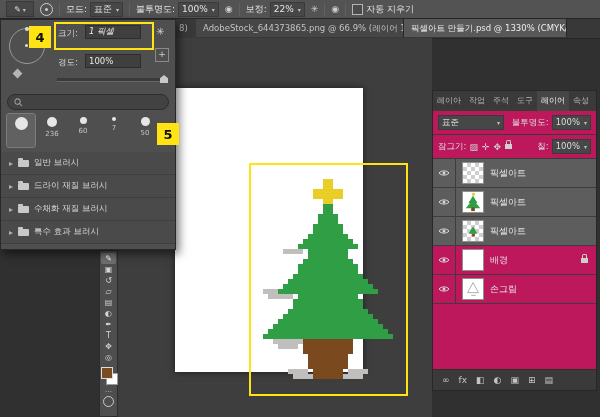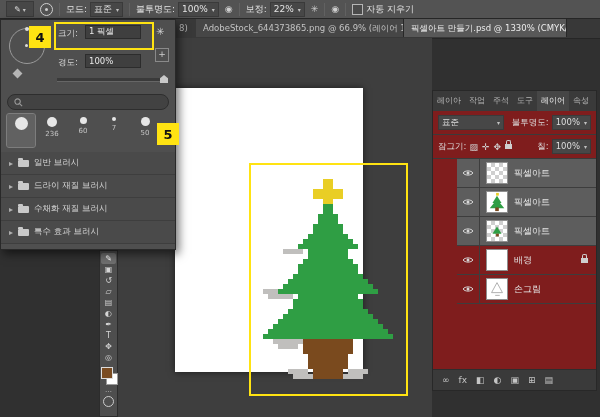--- a/index.html
+++ b/index.html
@@ -78,30 +78,30 @@
               border-bottom:1px solid #3e3e3e;padding-left:8px;box-sizing:border-box;color:#d8d8d8;font-size:8.5px;}
   .caret-r{font-size:8px;color:#b0b0b0;margin-right:3px;}
   .folder-ic{position:relative;width:11px;height:7px;background:#c9c9c9;border-radius:1px;margin:0 5px 0 2px;flex:none;}
   .folder-ic::before{content:"";position:absolute;top:-2px;left:0;width:5px;height:2px;background:#c9c9c9;border-radius:1px 1px 0 0;}
   
   .badge{position:absolute;width:22px;height:22px;background:#ffe312;color:#111;font-weight:bold;
          font-size:13px;display:flex;align-items:center;justify-content:center;z-index:9;}
   #badge4{left:29px;top:26px;}
   #badge5{left:157px;top:123px;}
   
-  .layers-panel{position:absolute;left:432px;top:90px;width:165px;height:301px;background:#7f1d1d;
+  .layers-panel{position:absolute;left:432px;top:90px;width:165px;height:301px;background:#be185d;
                 border:1px solid #282828;box-sizing:border-box;z-index:4;}
   #panel-tabs{height:20px;background:#3a3a3a;display:flex;align-items:stretch;font-size:8px;color:#b5b5b5;overflow:hidden;}
   .ptab{padding:0 4px;line-height:20px;white-space:nowrap;}
   .ptab.active{background:#464646;color:#ededed;}
   .prow{height:24px;display:flex;align-items:center;gap:3px;padding:0 5px;box-sizing:border-box;
         border-bottom:1px solid #3a3a3a;font-size:8.5px;white-space:nowrap;}
   .picon{font-size:9px;color:#cfcfcf;}
   .spacer{flex:1;}
-  .layer-row{height:28px;display:flex;align-items:center;border-bottom:1px solid #3d3d3d;margin-left:24px;}
+  .layer-row{height:28px;display:flex;align-items:center;border-bottom:1px solid #3d3d3d;}
   .layer-row.selected{background:#5d5d5d;}
   .eye-cell{width:22px;height:100%;border-right:1px solid #3d3d3d;display:flex;align-items:center;justify-content:center;flex:none;}
   .thumb{width:22px;height:22px;border:1px solid #8f8f8f;margin:0 6px;background:#fff;flex:none;
          display:flex;align-items:center;justify-content:center;box-sizing:border-box;overflow:hidden;}
   .checker{background-color:#fff;
     background-image:linear-gradient(45deg,#cfcfcf 25%,transparent 25%,transparent 75%,#cfcfcf 75%),
                      linear-gradient(45deg,#cfcfcf 25%,transparent 25%,transparent 75%,#cfcfcf 75%);
     background-size:8px 8px;background-position:0 0,4px 4px;}
   .lname{font-size:9px;color:#e4e4e4;}
   .lockicon{position:relative;width:7px;height:5px;background:#cfcfcf;margin-left:auto;margin-right:8px;flex:none;}
@@ -242,21 +242,21 @@
       <div class="screen-circle"></div>
     </div>
 
   <div class="brush-popup">
     <div class="angle-ctl">
       <span class="angle-dot"></span>
     </div>
     <div class="angle-diamond"></div>
     <div class="highlight-rect"></div>
     <span class="pp-label" style="left:57px;top:8px;">크기:</span>
-    <input class="pp-input" style="left: 84px; top: 5px;" value="1 픽셀">
+    <input class="pp-input" style="left: 84px; top: 5px; font-style: italic;" value="1 픽셀">
     <span class="pp-gear">✳</span>
     <div class="pp-plus">+</div>
     <span class="pp-label" style="left:57px;top:37px;">경도:</span>
     <input class="pp-input" style="left: 84px; top: 34px;" value="100%">
     <div class="slider-track">
       <div class="slider-handle"></div>
     </div>
     <div class="search-box">
       <svg width="9" height="9" viewBox="0 0 10 10">
         <circle cx="4" cy="4" r="3" fill="none" stroke="#9a9a9a" stroke-width="1.2"></circle>

